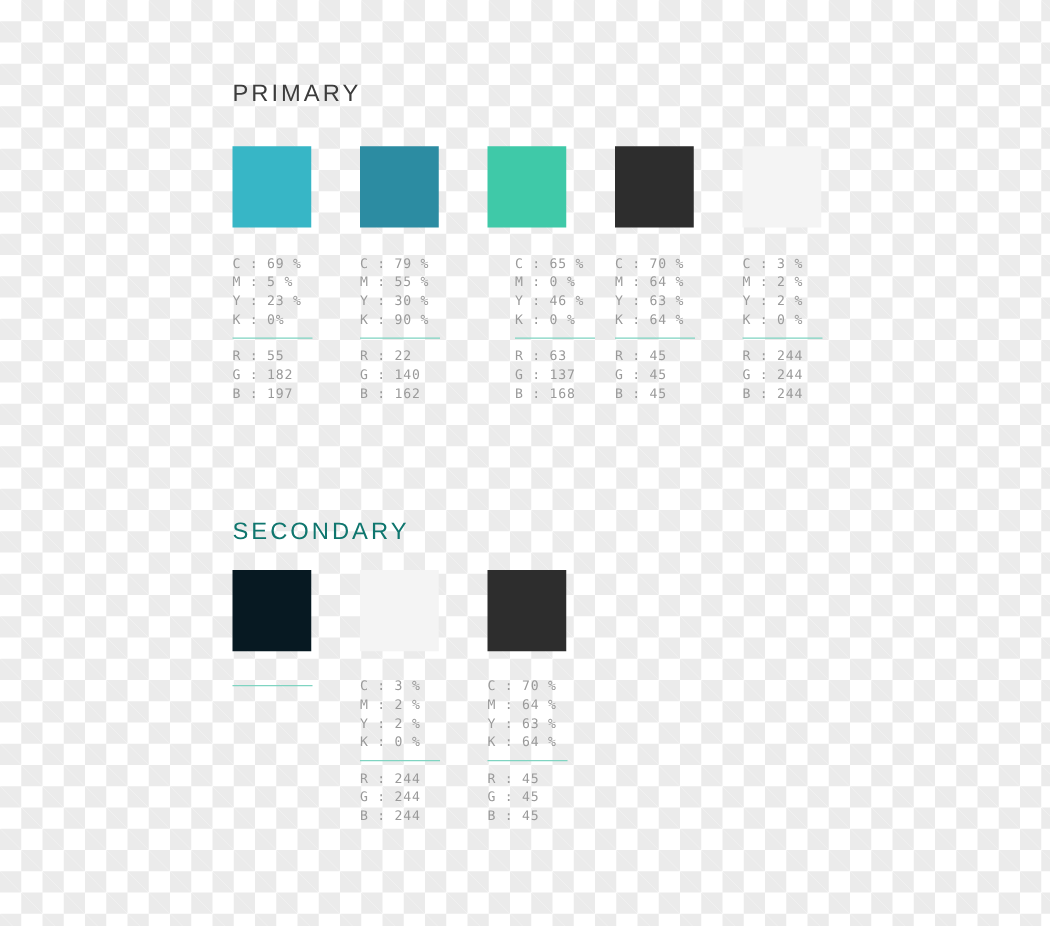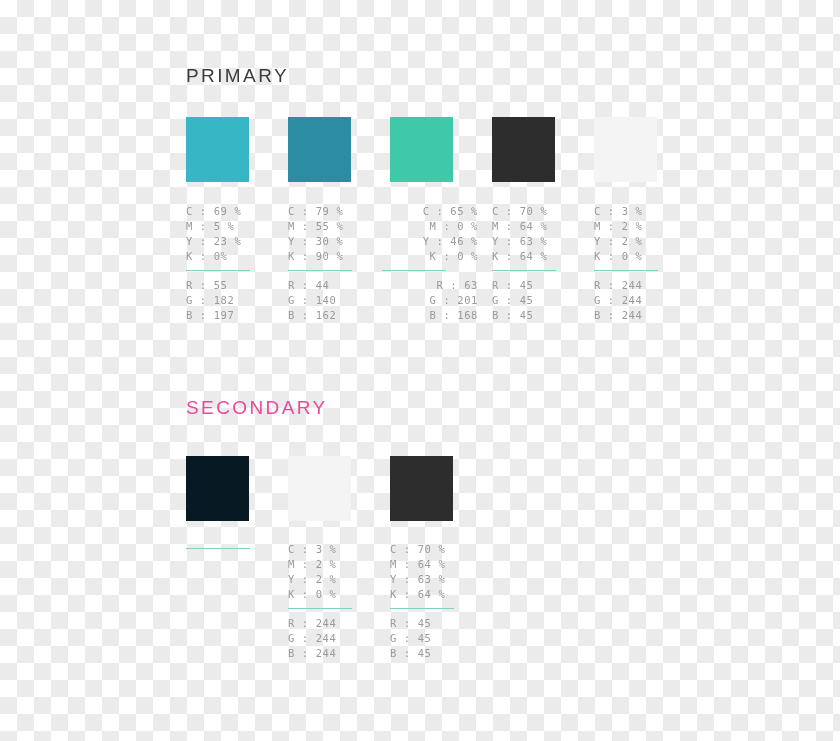--- a/index.html
+++ b/index.html
@@ -105,37 +105,37 @@
 
   <div class="specs" style="left: 288px; top: 204px; color: rgb(154, 154, 154);">
     <span class="spec-group">
       <span class="line">C : 79 %</span>
       <span class="line">M : 55 %</span>
       <span class="line">Y : 30 %</span>
       <span class="line">K : 90 %</span>
     </span>
     <span class="divider" style="background: rgb(127, 212, 193);"></span>
     <span class="spec-group">
-      <span class="line">R : 44</span>
+      <span class="line">R : 22</span>
       <span class="line">G : 140</span>
       <span class="line">B : 162</span>
     </span>
   </div>
 
-  <div class="specs" style="left: 382px; top: 204px; color: rgb(154, 154, 154); text-align: right;">
+  <div class="specs" style="left: 412px; top: 204px; color: rgb(154, 154, 154);">
     <span class="spec-group">
       <span class="line">C : 65 %</span>
       <span class="line">M : 0 %</span>
       <span class="line">Y : 46 %</span>
       <span class="line">K : 0 %</span>
     </span>
     <span class="divider" style="background: rgb(127, 212, 193);"></span>
     <span class="spec-group">
       <span class="line">R : 63</span>
-      <span class="line">G : 201</span>
+      <span class="line">G : 137</span>
       <span class="line">B : 168</span>
     </span>
   </div>
 
   <div class="specs" style="left: 492px; top: 204px; color: rgb(154, 154, 154);">
     <span class="spec-group">
       <span class="line">C : 70 %</span>
       <span class="line">M : 64 %</span>
       <span class="line">Y : 63 %</span>
       <span class="line">K : 64 %</span>
@@ -156,21 +156,21 @@
       <span class="line">K : 0 %</span>
     </span>
     <span class="divider" style="background: rgb(127, 212, 193);"></span>
     <span class="spec-group">
       <span class="line">R : 244</span>
       <span class="line">G : 244</span>
       <span class="line">B : 244</span>
     </span>
   </div>
 
-  <div class="section-title" style="left: 186px; top: 398px; color: #ec4899;">SECONDARY</div>
+  <div class="section-title" style="left: 186px; top: 416px; color: #0f766e;">SECONDARY</div>
 
   <div class="swatch" style="left: 186px; top: 456px; background-color: rgb(7, 25, 34);"></div>
   <div class="swatch soft" style="left: 288px; top: 456px; background-color: rgb(244, 244, 244);"></div>
   <div class="swatch" style="left: 390px; top: 456px; background-color: rgb(45, 45, 45);"></div>
 
   <div class="specs" style="left: 186px; top: 542px; color: rgb(154, 154, 154);">
     <span class="divider" style="background: rgb(127, 212, 193);"></span>
   </div>
 
   <div class="specs" style="left: 288px; top: 542px; color: rgb(154, 154, 154);">

